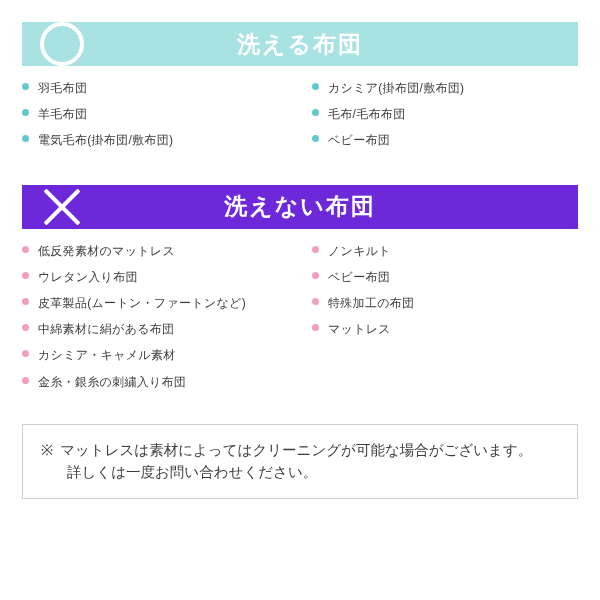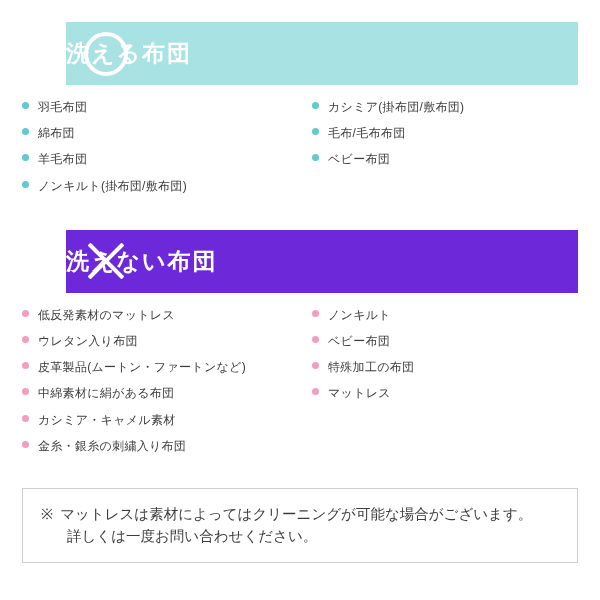--- a/index.html
+++ b/index.html
@@ -22,24 +22,24 @@
     padding: 22px 22px 0 22px;
   }
 
   
   .section {
     width: 556px;
     box-sizing: border-box;
   }
   .section-header {
     position: relative;
-    height: 63px;
+    height: 44px;
     display: flex;
     align-items: center;
-    margin-left: 44px;
+    justify-content: center;
   }
   .header-washable { background: #a9e2e3; }
   .header-nonwashable { background: #6d28d9; }
 
   .section-title {
     font-size: 23px;
     font-weight: bold;
     letter-spacing: 2px;
     color: #ffffff;
     line-height: 1;
@@ -155,29 +155,25 @@
     </div>
     <div class="list-body">
       <div class="columns">
         <div class="col col-left">
           <div class="item">
             <span class="bullet bullet-teal"></span>
             <span class="item-text">羽毛布団</span>
           </div>
           <div class="item">
             <span class="bullet bullet-teal"></span>
-            <span class="item-text">綿布団</span>
-          </div>
-          <div class="item">
-            <span class="bullet bullet-teal"></span>
             <span class="item-text">羊毛布団</span>
           </div>
           <div class="item">
             <span class="bullet bullet-teal"></span>
-            <span class="item-text">ノンキルト(掛布団/敷布団)</span>
+            <span class="item-text">電気毛布(掛布団/敷布団)</span>
           </div>
         </div>
         <div class="col col-right">
           <div class="item">
             <span class="bullet bullet-teal"></span>
             <span class="item-text">カシミア(掛布団/敷布団)</span>
           </div>
           <div class="item">
             <span class="bullet bullet-teal"></span>
             <span class="item-text">毛布/毛布布団</span>

